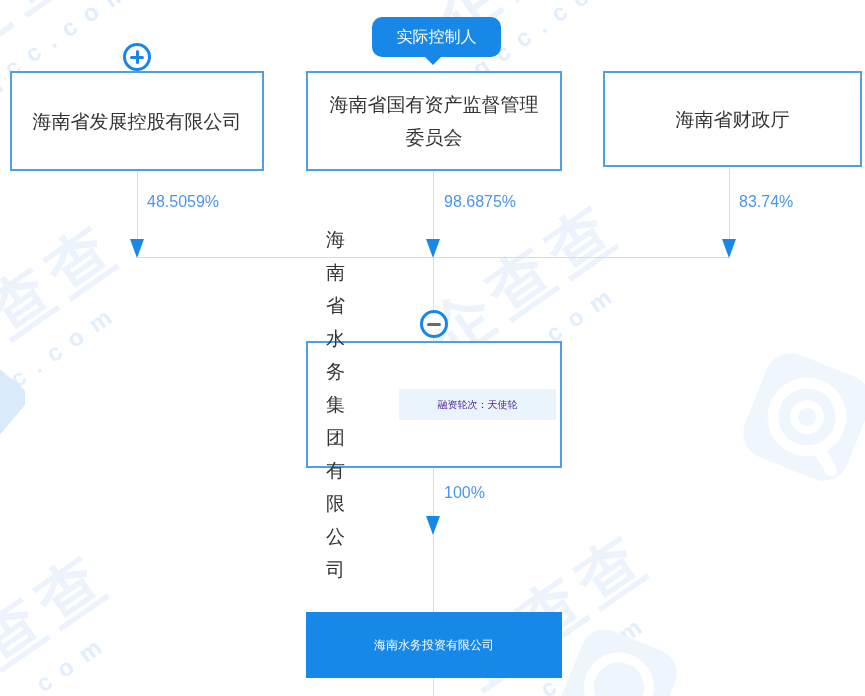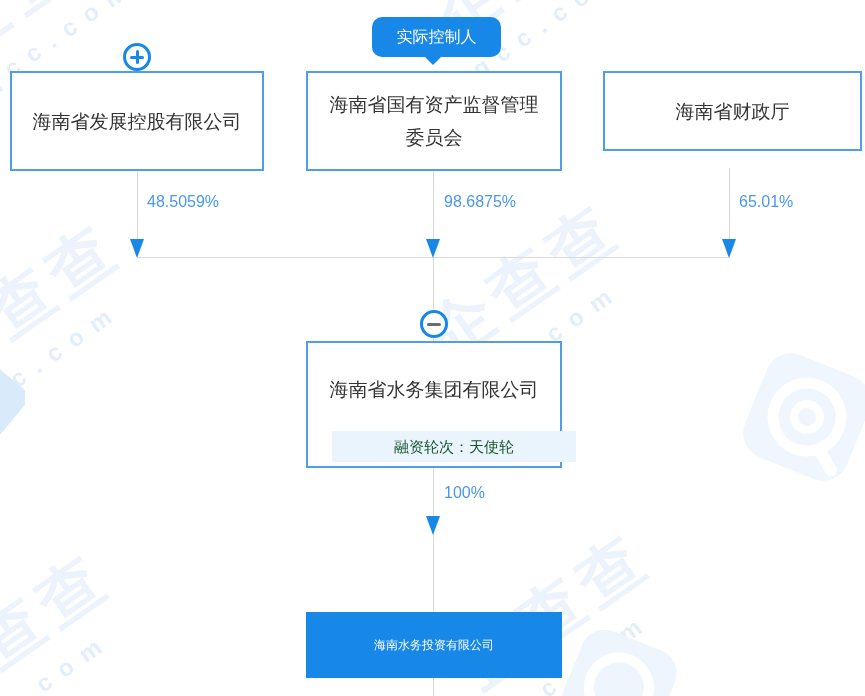--- a/index.html
+++ b/index.html
@@ -20,24 +20,24 @@
     position:absolute;width:0;height:0;z-index:2;
     border-left:7px solid transparent;border-right:7px solid transparent;
     border-top:19px solid #1788e8;
   }
   
   .node{
     position:absolute;border:2px solid #4f9fe8;background:#fff;box-sizing:border-box;
     display:flex;align-items:center;justify-content:center;text-align:center;
     color:#333;font-size:19px;line-height:33px;z-index:2;cursor:pointer;padding:0 14px;
   }
-  .node-mid{flex-direction:column;padding:4px;}
+  .node-mid{padding:4px;}
   .node-mid .mid-name{flex:1;display:flex;align-items:center;justify-content:center;padding:0 14px;}
   .financing-strip{
-    width:100%;height:31px;background:#e9f4fd;color:#14532d;font-size:15px;line-height:31px;
+    width:100%;height:31px;background:#e9f4fd;color:#4c1d95;font-size:10px;line-height:31px;
     text-align:center;box-sizing:border-box;margin-left:40px;
   }
   .node-filled{
     position:absolute;background:#1788e8;border:none;color:#ffffff;font-size:12px;
     display:flex;align-items:center;justify-content:center;text-align:center;z-index:2;cursor:pointer;
   }
   .pct{position:absolute;color:#4a97ee;font-size:16px;z-index:2;cursor:pointer;}
   
   .badge{
     position:absolute;left:372px;top:17px;width:129px;height:40px;background:#1788e8;
@@ -114,33 +114,33 @@
   <div class="vline" style="left:729px;top:168px;height:72px;"></div>
   <div class="hline" style="left:137px;top:257px;width:593px;"></div>
   <div class="vline" style="left:433px;top:257px;height:84px;"></div>
 
   <div class="arrow" style="left:130px;top:239px;"></div>
   <div class="arrow" style="left:426px;top:239px;"></div>
   <div class="arrow" style="left:722px;top:239px;"></div>
 
   <div class="pct" style="left:147px;top:193px;">48.5059%</div>
   <div class="pct" style="left:444px;top:193px;">98.6875%</div>
-  <div class="pct" style="left:739px;top:193px;">65.01%</div>
+  <div class="pct" style="left:739px;top:193px;">83.74%</div>
 
   <div class="circle-icon plus" style="left:123px;top:43px;">
     <span class="h"></span>
     <span class="v"></span>
   </div>
   <div class="circle-icon minus" style="left:420px;top:310px;">
     <span class="h"></span>
   </div>
 
   <div class="node" style="left:10px;top:71px;width:254px;height:100px;">海南省发展控股有限公司</div>
   <div class="node" style="left:306px;top:71px;width:256px;height:100px;">海南省国有资产监督管理委员会</div>
-  <div class="node" style="left:603px;top:71px;width:259px;height:80px;">海南省财政厅</div>
+  <div class="node" style="left:603px;top:71px;width:259px;height:96px;">海南省财政厅</div>
 
   <div class="node node-mid" style="left:306px;top:341px;width:256px;height:127px;">
     <div class="mid-name">海南省水务集团有限公司</div>
     <div class="financing-strip">融资轮次：天使轮</div>
   </div>
 
   <div class="vline" style="left:433px;top:468px;height:144px;"></div>
   <div class="pct" style="left:444px;top:484px;">100%</div>
   <div class="arrow" style="left:426px;top:516px;"></div>
 

